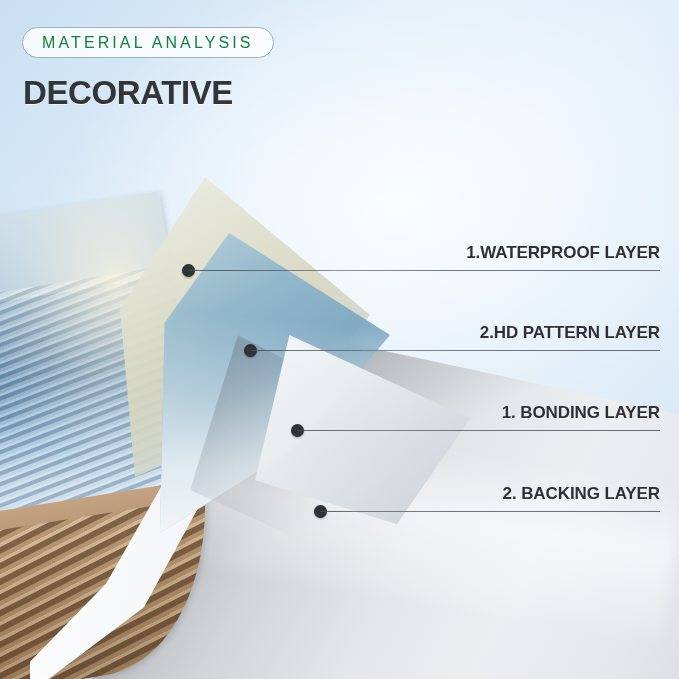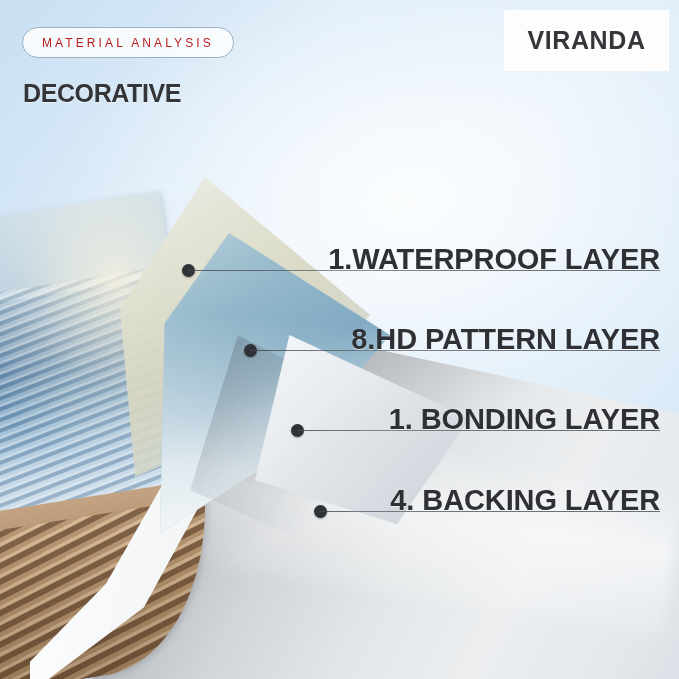--- a/index.html
+++ b/index.html
@@ -47,35 +47,35 @@
     height: 31px;
     padding: 0 19px;
     display: flex;
     align-items: center;
     box-sizing: border-box;
     border: 1.3px solid #9bb2c4;
     border-radius: 16px;
     background: rgba(255,255,255,0.82);
   }
   .badge-text {
-    font-size: 12px;
+    font-size: 16px;
     font-weight: 400;
     letter-spacing: 3.1px;
-    color: #b91c1c;
+    color: #15803d;
     white-space: nowrap;
   }
 
   .title {
     position: absolute;
     left: 23px;
     top: 70px;
     width: 480px;
   }
   .title-line {
-    font-size: 25px;
+    font-size: 33px;
     font-weight: bold;
     letter-spacing: -0.4px;
     line-height: 46px;
     color: #343538;
     white-space: nowrap;
     text-shadow: 0 1px 0 rgba(255,255,255,0.55);
   }
 
   .logo-box {
     position: absolute;
@@ -304,21 +304,21 @@
   }
   .callout-line {
     position: absolute;
     height: 1px;
     background: linear-gradient(90deg, rgba(70,76,82,0.85) 0%, rgba(110,118,126,0.55) 60%, rgba(140,150,160,0.30) 100%);
   }
   .label {
     position: absolute;
     right: 19px;
     text-align: right;
-    font-size: 29px;
+    font-size: 17px;
     font-weight: bold;
     letter-spacing: -0.1px;
     color: #2e3034;
     white-space: nowrap;
     text-shadow: 0 1px 0 rgba(255,255,255,0.6);
   }
   .label-rule {
     position: absolute;
     height: 1px;
     right: 19px;
@@ -358,36 +358,33 @@
   </div>
 
   <div class="badge">
     <span class="badge-text">MATERIAL ANALYSIS</span>
   </div>
 
   <div class="title">
     <div class="title-line">DECORATIVE</div>
   </div>
 
-  <div class="logo-box">
-    <span class="logo-text">VIRANDA</span>
-  </div>
 
   <div id="callout-layer">
       <div class="callout-dot" style="left: 182px; top: 264px;"></div>
       <div class="callout-line" style="left: 188px; top: 270px; width: 472px;"></div>
       <div class="label" style="top: 243px;">1.WATERPROOF LAYER</div>
       <div class="label-rule" style="top: 270px; width: 328px;"></div>
       <div class="callout-dot" style="left: 244px; top: 344px;"></div>
       <div class="callout-line" style="left: 250px; top: 350px; width: 410px;"></div>
-      <div class="label" style="top: 323px;">8.HD PATTERN LAYER</div>
+      <div class="label" style="top: 323px;">2.HD PATTERN LAYER</div>
       <div class="label-rule" style="top: 350px; width: 298px;"></div>
       <div class="callout-dot" style="left: 291px; top: 424px;"></div>
       <div class="callout-line" style="left: 297px; top: 430px; width: 363px;"></div>
       <div class="label" style="top: 403px;">1. BONDING LAYER</div>
       <div class="label-rule" style="top: 430px; width: 300px;"></div>
       <div class="callout-dot" style="left: 314px; top: 505px;"></div>
       <div class="callout-line" style="left: 320px; top: 511px; width: 340px;"></div>
-      <div class="label" style="top: 484px;">4. BACKING LAYER</div>
+      <div class="label" style="top: 484px;">2. BACKING LAYER</div>
       <div class="label-rule" style="top: 511px; width: 308px;"></div>
     </div>
 
 </div>
 
 </body></html>

